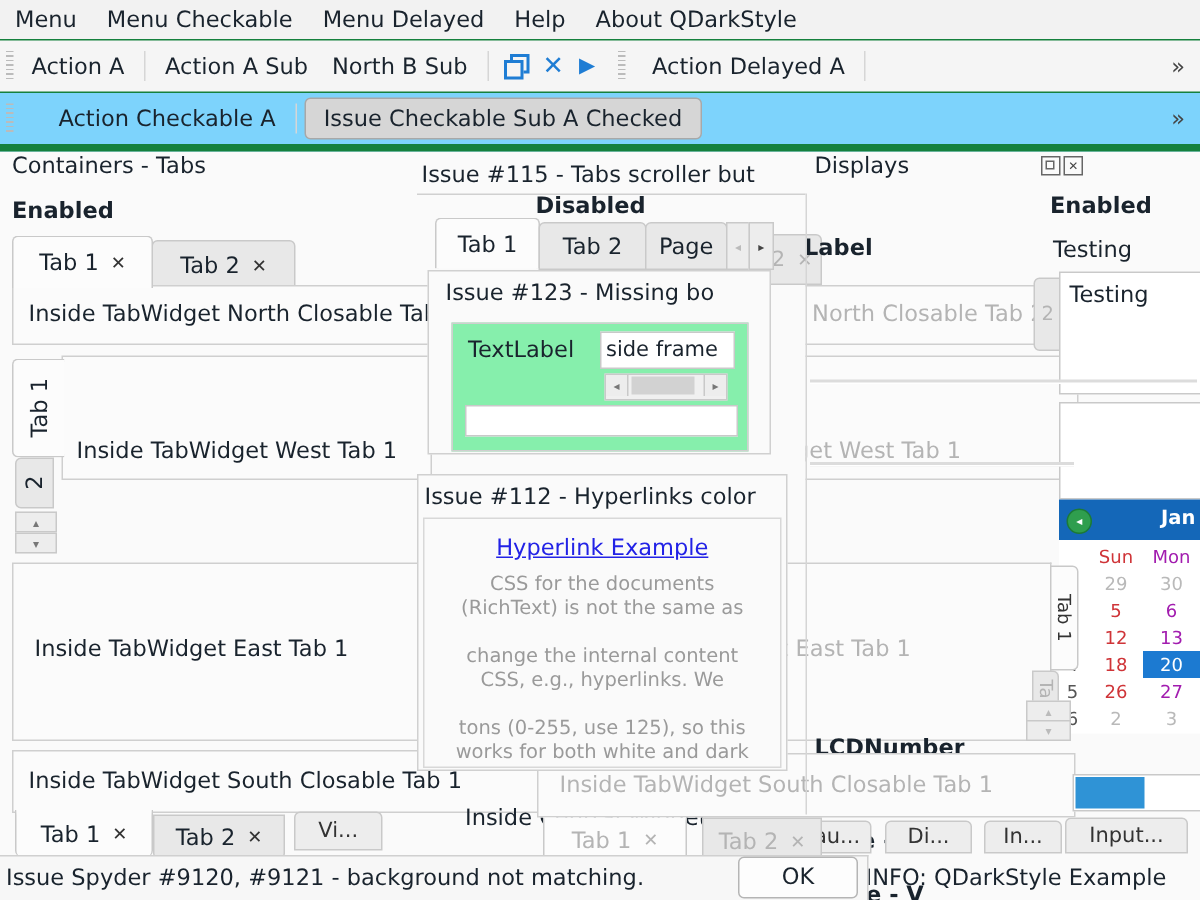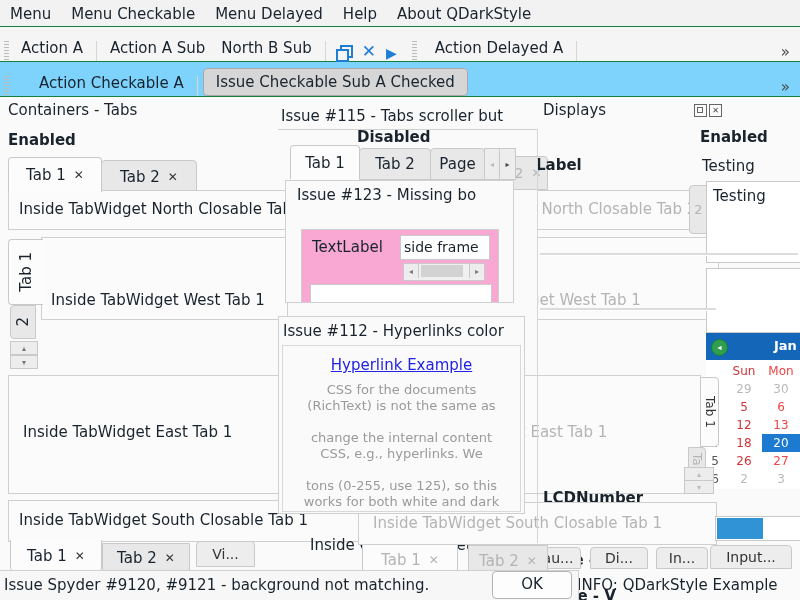--- a/index.html
+++ b/index.html
@@ -2,41 +2,41 @@
 <html><head>
 <meta charset="utf-8">
 <style>
   html,body{margin:0;padding:0}
   body{width:800px;height:600px;overflow:hidden;position:relative;background:#fafafa;
        font-family:"DejaVu Sans","Liberation Sans",sans-serif;font-size:15px;color:#19232d;}
   .ab{position:absolute;white-space:nowrap;}
   .b{font-weight:bold}
   .gray{color:#b4b4b4}
   .clip{overflow:hidden}
-  .bar{background:#f2f2f2;border-bottom:1px solid #15803d;display:flex;align-items:flex-end}
+  .bar{background:#f2f2f2;border-bottom:5px solid #15803d;display:flex;align-items:center}
   .mitem{padding:3px 10px}
   .titem{padding:4px 8px}
   .handle{width:5px;height:20px;margin:0 4px;background:repeating-linear-gradient(to bottom,#bbb 0 1px,transparent 1px 3px)}
   .vsep{width:1px;height:20px;background:#d6d6d6;margin:0 5px}
   .tab{background:#e8e8e8;border:1px solid #c9c9c9;border-radius:4px 4px 0 0;display:flex;align-items:center;justify-content:center;gap:8px}
   .tab.sel{background:#fcfcfc;border-bottom:0}
   .tab.south{border-radius:0 0 4px 4px}
   .tab.south.sel{border-top:0}
   .closex{font-size:12px;color:#333}
   .closex.gray{color:#b4b4b4}
   .frame{background:#fbfbfb;border:1px solid #cfcfcf}
   .whitebox{background:#fff;border:1px solid #c9c9c9}
   .groove{background:#dcdcdc;border-bottom:1px solid #fff;height:2px}
   .vtext{writing-mode:vertical-rl;transform:rotate(180deg);text-align:center}
   .vtext-e{writing-mode:vertical-rl;text-align:center}
   .sbtn{background:#ededed;border:1px solid #c9c9c9;color:#777;display:flex;align-items:center;justify-content:center;font-size:8px}
   .win{background:#fafafa;border:1px solid #d0d0d0}
   .docktab{background:#ededed;border:1px solid #c9c9c9;border-radius:4px 4px 0 0;display:flex;align-items:center;justify-content:center;font-size:14px;color:#333}
   .cal-cell{position:absolute;text-align:center;font-size:12px;line-height:18px}
-  .wd-red{color:#cf3438}.wd-gray{color:#b9b9b9}.wd-blk{color:#ef4444}.wd-num{color:#555}
+  .wd-red{color:#cf3438}.wd-gray{color:#b9b9b9}.wd-blk{color:#a21caf}.wd-num{color:#555}
   .lnk{color:#2222e6;text-decoration:underline}
   .p112{position:absolute;width:237px;text-align:center;font-size:13px;color:#9a9a9a;white-space:nowrap}
 </style>
 </head>
 <body>
 
 <div class="ab bar" style="left:0;top:0;width:800px;height:26px">
   <div class="mitem">Menu</div>
   <div class="mitem">Menu Checkable</div>
   <div class="mitem">Menu Delayed</div>
@@ -262,21 +262,21 @@
 </div>
 <div class="ab sbtn" style="left:484px;top:148px;width:14px;height:30px;z-index:5">
     <span style="color:#bbb">◂</span>
   </div>
 <div class="ab sbtn" style="left:499px;top:148px;width:15px;height:30px;z-index:5">
     <span style="color:#444">▸</span>
   </div>
 
 <div class="ab win clip" style="left:285px;top:180px;width:227px;height:121px;z-index:6">
   <div class="ab" style="left:11px;top:5px">Issue #123 - Missing bo</div>
-  <div class="ab frame" style="left:15px;top:48px;width:196px;height:84px;background:#f9a8d4">
+  <div class="ab frame" style="left:15px;top:34px;width:196px;height:84px;background:#86efac">
     <div class="ab" style="left:10px;top:8px">TextLabel</div>
     <div class="ab whitebox clip" style="left:98px;top:5px;width:88px;height:23px">
       <span style="position:absolute;left:3px;top:3px;font-size:14px">side frame</span>
     </div>
     <div class="ab" style="left:101px;top:33px;width:80px;height:16px;border:1px solid #c9c9c9;background:#f0f0f0">
       <span class="sbtn" style="position:absolute;left:0;top:0;width:14px;height:14px;border:0;border-right:1px solid #c9c9c9">
           <span>◂</span>
         </span>
       <span style="position:absolute;left:17px;top:1px;width:42px;height:12px;background:#d2d2d2"></span>
       <span class="sbtn" style="position:absolute;right:0;top:0;width:14px;height:14px;border:0;border-left:1px solid #c9c9c9">

